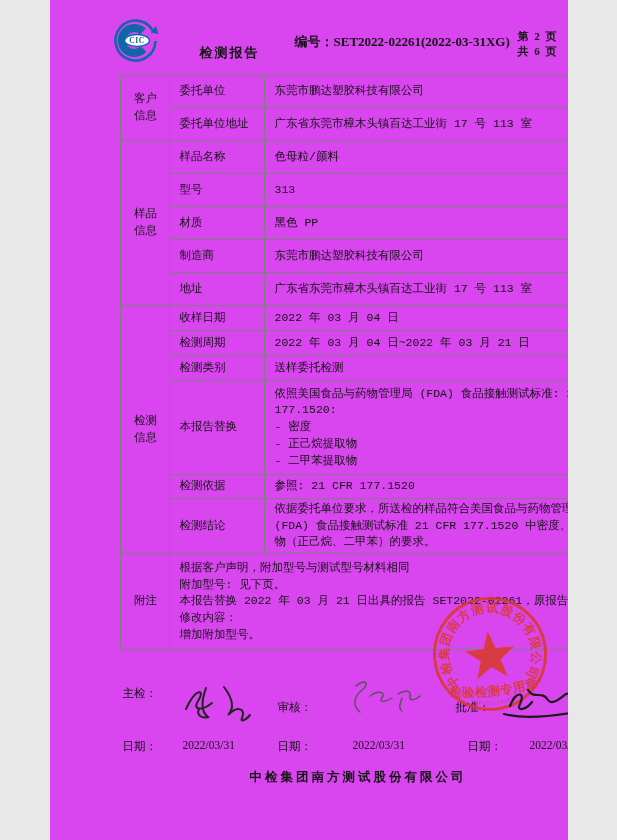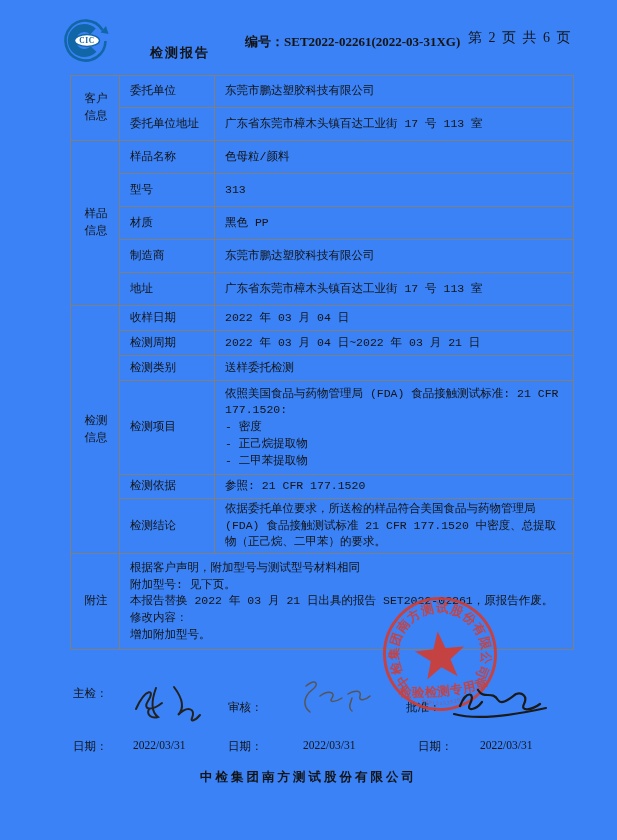--- a/index.html
+++ b/index.html
@@ -1,25 +1,25 @@
 <!DOCTYPE html>
 <html><head>
 <meta charset="utf-8">
 <style>
   html,body{margin:0;padding:0;background:#e8e8e8;}
   #page{
-    position:relative; width:617px; height:840px; background:#3b82f6;
+    position:relative; width:518px; height:840px; background:#d946ef;
     font-family:"Liberation Serif","DejaVu Serif",serif; color:#141414;
     overflow:hidden; margin:0 auto;
   }
   .abs{position:absolute;}
   
   .hdr-title{left:150px; top:44px; font-size:13px; font-weight:bold; letter-spacing:2px;}
   .hdr-no{left:237px; top:33px; font-size:13px; font-weight:bold;margin-left:8px;}
-  .hdr-page{left:468px; top:29px; font-size:14px; font-weight:normal; letter-spacing:1.5px;}
+  .hdr-page{left:468px; top:29px; font-size:11px; font-weight:bold; letter-spacing:1.5px;}
   
   table.report{
     position:absolute; left:70px; top:75px; width:503px;
     border-collapse:collapse; table-layout:fixed; font-size:11.5px;font-family:Liberation Mono, monospace;
   }
   table.report td{border:1px solid #7f7f7f; padding:2px 8px 2px 10px; vertical-align:middle; line-height:1.45;}
   td.group{ text-align:center; padding:0; line-height:1.75; }
   td.lbl{ padding-left:8px; }
   .h32{height:32px}.h33{height:33px}.h25{height:25px}.h24{height:24px}
   .h94{height:94px}.h47{height:47px}.h96{height:96px}
@@ -112,21 +112,21 @@
       </tr>
       <tr class="h25">
         <td class="lbl">检测周期</td>
         <td>2022 年 03 月 04 日~2022 年 03 月 21 日</td>
       </tr>
       <tr class="h25">
         <td class="lbl">检测类别</td>
         <td>送样委托检测</td>
       </tr>
       <tr class="h94">
-        <td class="lbl">检测项目</td>
+        <td class="lbl">本报告替换</td>
         <td class="items">
           <div>依照美国食品与药物管理局 (FDA) 食品接触测试标准: 21 CFR 177.1520:</div>
           <div>- 密度</div>
           <div>- 正己烷提取物</div>
           <div>- 二甲苯提取物</div>
         </td>
       </tr>
       <tr class="h24">
         <td class="lbl">检测依据</td>
         <td>参照: 21 CFR 177.1520</td>

